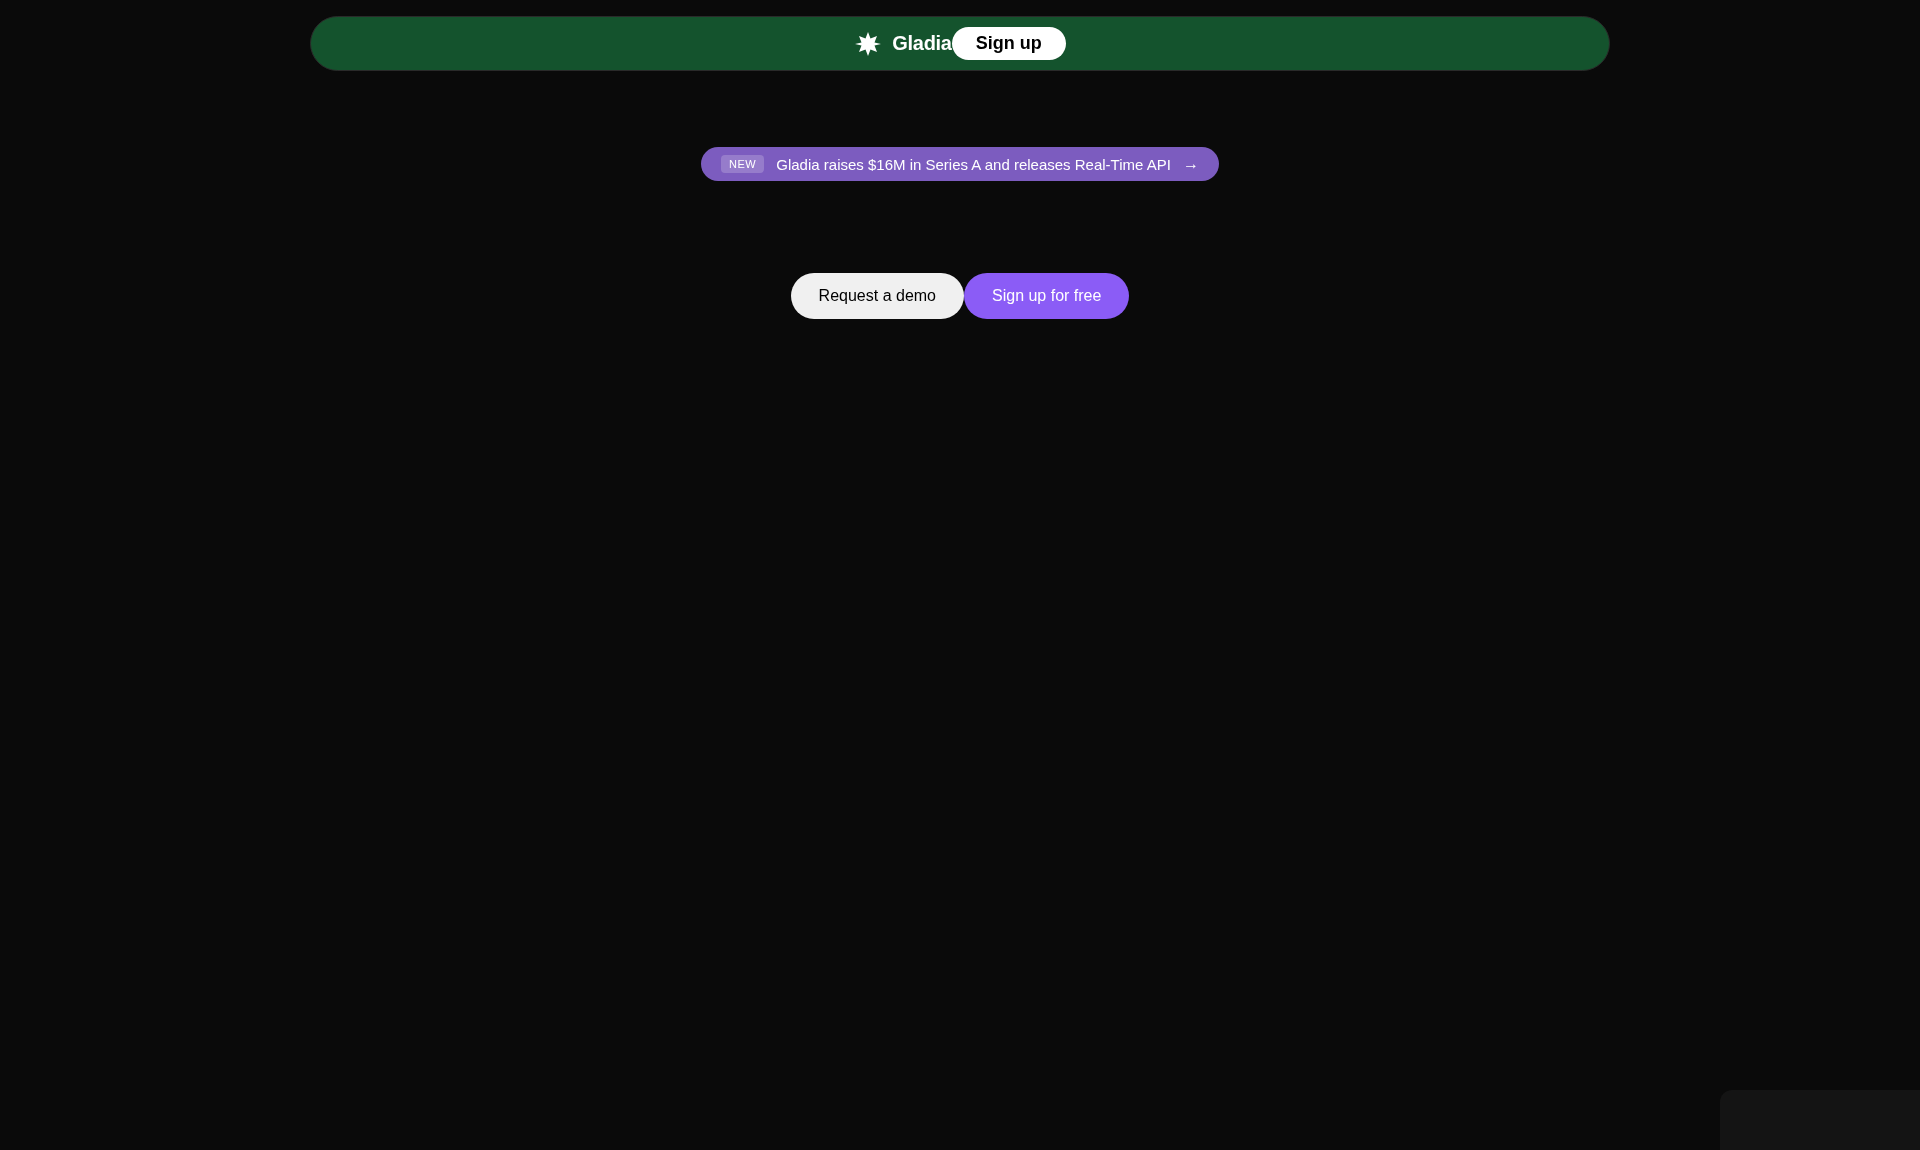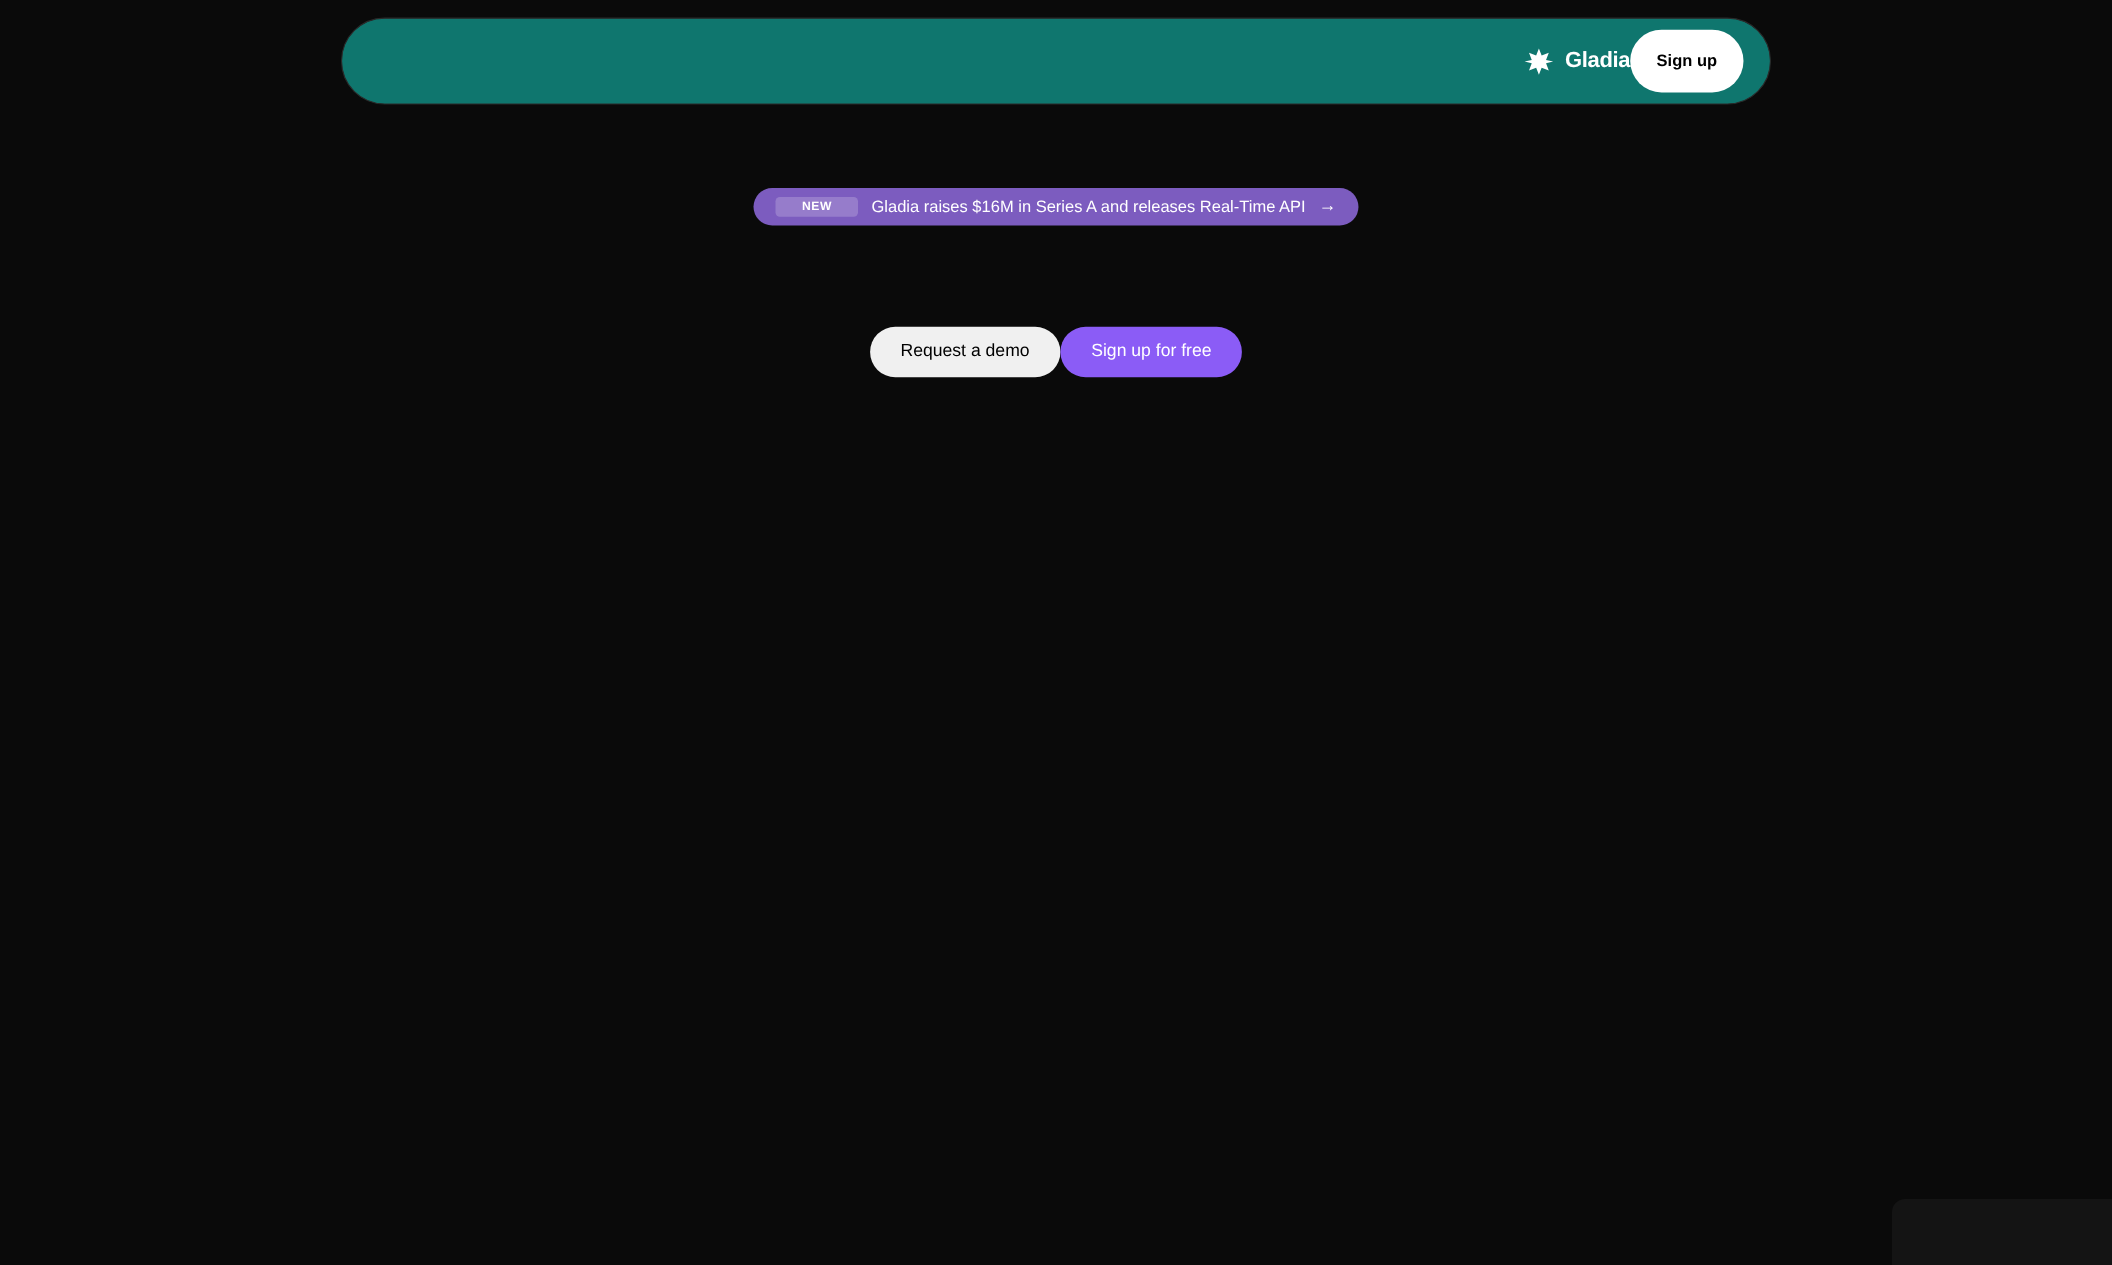--- a/index.html
+++ b/index.html
@@ -19,22 +19,22 @@
     
     .nav-wrapper {
       display: flex;
       justify-content: center;
       padding: 16px 24px;
     }
 
     .navbar {
       display: flex;
       align-items: center;
-      justify-content: flex-end;
-      background-color: #0f766e;
+      justify-content: center;
+      background-color: #14532d;
       border: 1px solid #2a2a2a;
       border-radius: 50px;
       padding: 10px 24px;
       width: 100%;
       max-width: 1300px;
     }
 
     .nav-logo {
       display: flex;
       align-items: center;
@@ -70,22 +70,22 @@
       padding: 8px 18px;
       border-radius: 30px;
       transition: color 0.2s;
     }
 
     .nav-signup {
       background-color: #ffffff;
       color: #000000;
       border: none;
       border-radius: 50px;
-      padding: 20px 24px;
-      font-size: 15px;
+      padding: 6px 24px;
+      font-size: 18px;
       font-weight: 600;
       cursor: pointer;
       transition: background 0.2s;
     }
 
     
     .hero {
       display: flex;
       flex-direction: column;
       align-items: center;
@@ -106,22 +106,22 @@
       text-decoration: none;
       color: #ffffff;
       font-size: 15px;
       transition: opacity 0.2s;
     }
 
     .new-badge {
       background-color: rgba(255,255,255,0.2);
       color: #ffffff;
       font-size: 11px;
-      font-weight: 700;
-      padding: 3px 24px;
+      font-weight: 400;
+      padding: 3px 8px;
       border-radius: 4px;
       letter-spacing: 0.5px;
       text-transform: uppercase;
     }
 
     .announcement-text {
       font-size: 15px;
       font-weight: 400;
     }
 

